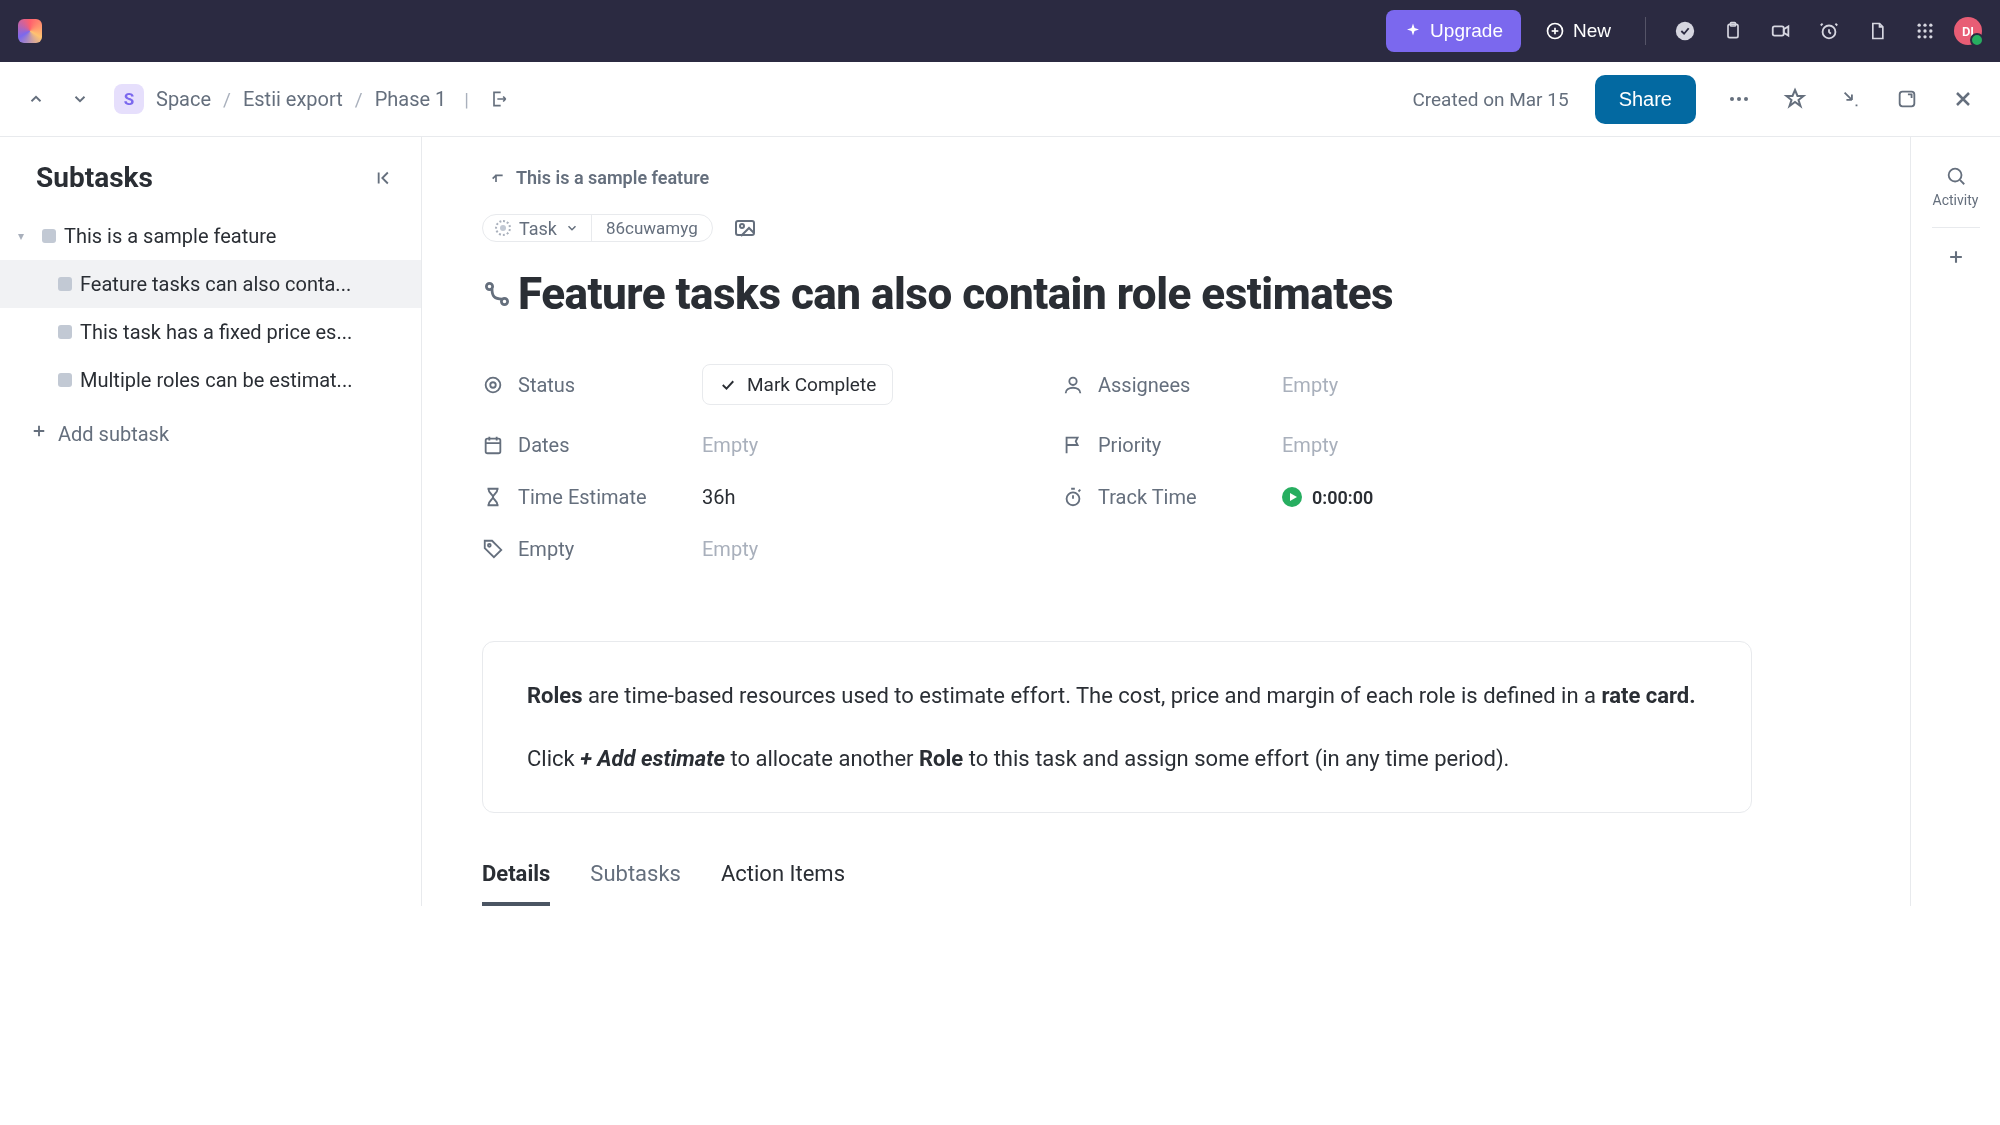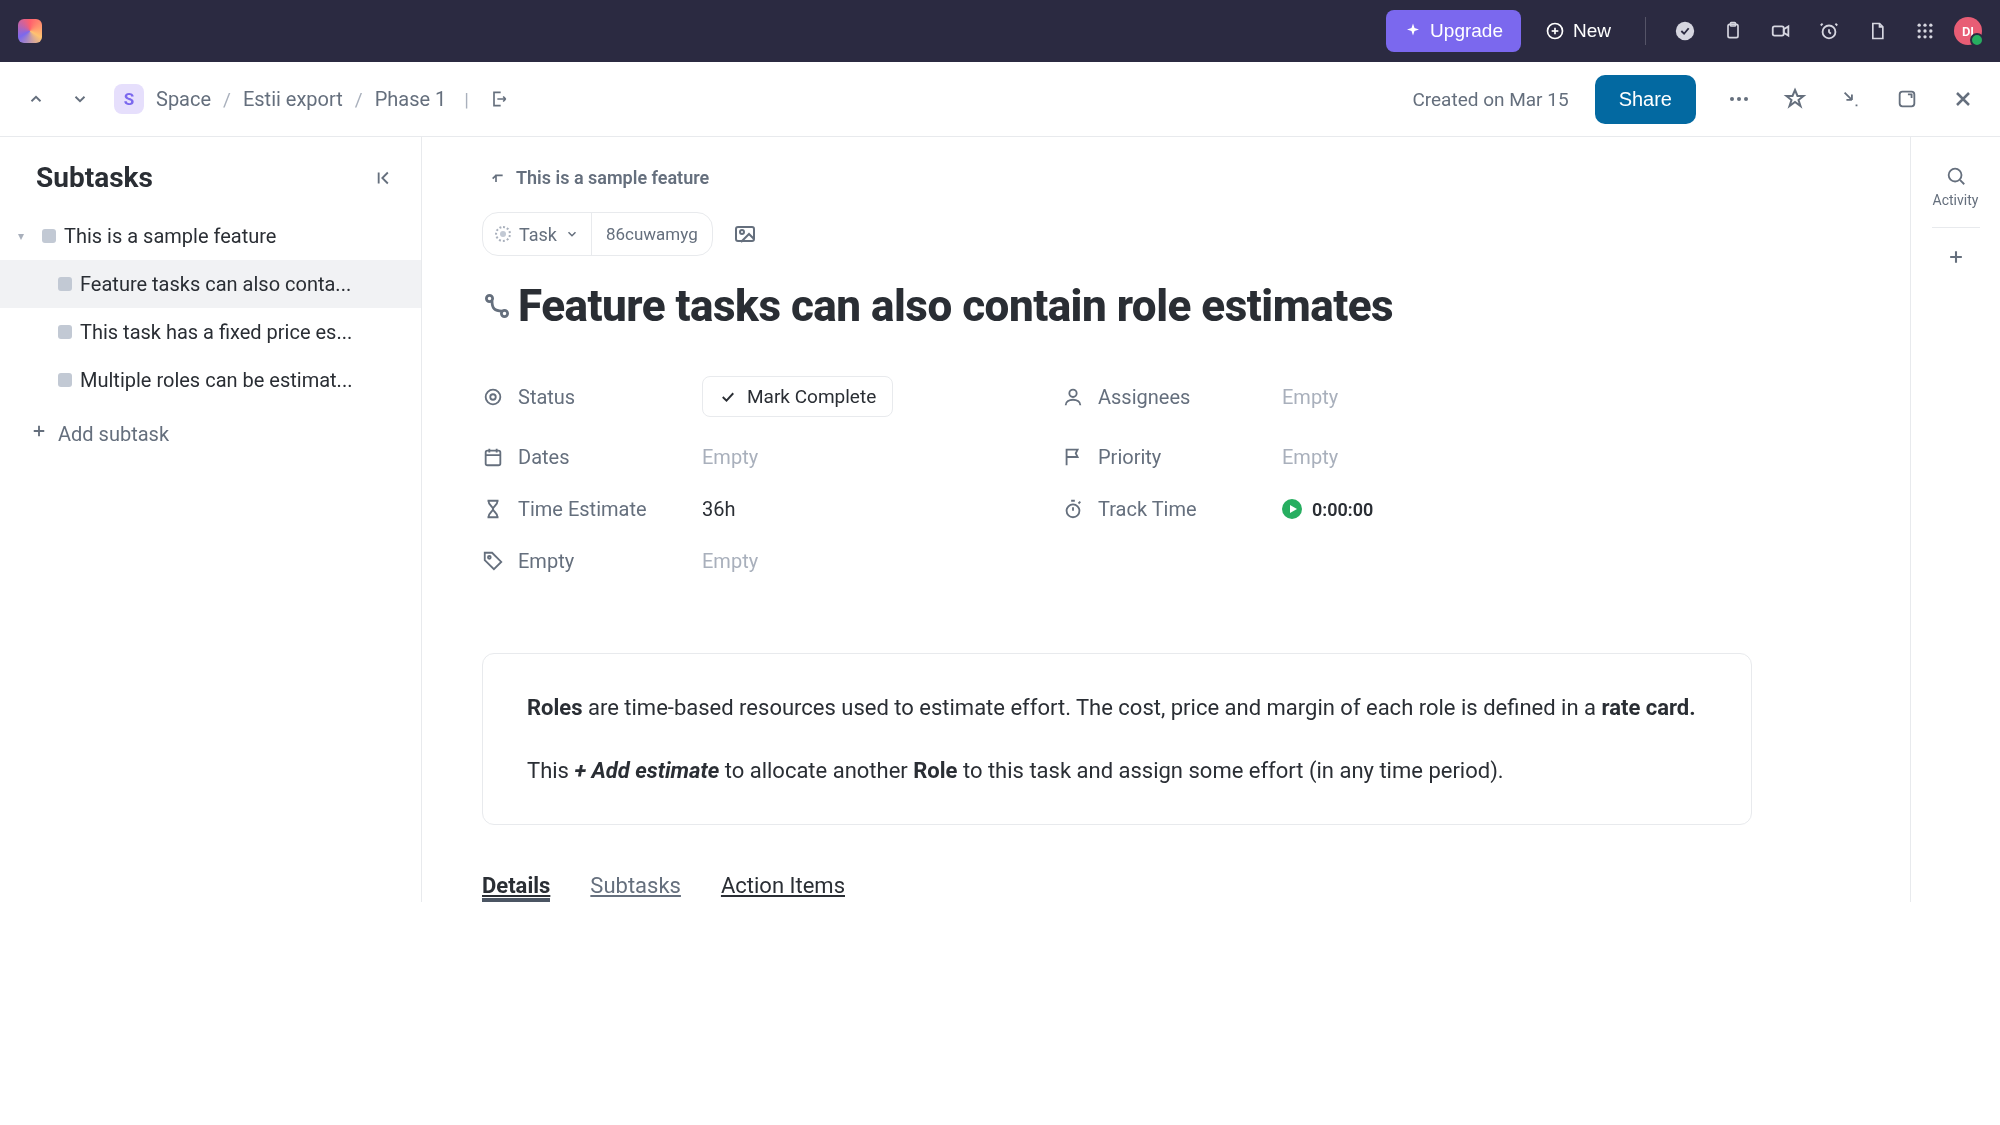--- a/index.html
+++ b/index.html
@@ -41,21 +41,21 @@
   .tree-row .status-dot { width:14px; height:14px; border-radius:3px; background:#c2c9d4; flex-shrink:0; }
   .tree-row.level1 { padding-left: 58px; }
   .tree-row.active { background:#f1f2f4; }
   .tree-row .label { white-space:nowrap; overflow:hidden; text-overflow:ellipsis; flex:1; padding-right:12px; }
   .add-subtask-row { display:flex; align-items:flex-start; gap:10px; padding: 18px 0 0 30px; color:#656f7d; font-size:20px; cursor:pointer; }
 
   .content { flex:1; padding: 30px 120px 0 60px; position:relative; }
   .parent-link-row { display:flex; align-items:center; gap:10px; margin-left: 0; padding-left:8px; margin-bottom: 24px;}
 
   .chip-row { display:flex; align-items:center; gap:16px; margin-bottom: 24px; }
-  .task-chip { display:flex; align-items:center; border:1px solid #e8eaed; border-radius:16px; overflow:hidden; height:44px; }
+  .task-chip { display:flex; align-items:center; border:1px solid #e8eaed; border-radius:16px; overflow:hidden; height:28px; }
   .task-chip .left { display:flex; align-items:center; gap:8px; padding:0 12px; border-right:1px solid #e8eaed; height:100%; color:#656f7d; font-size:18px; }
   .task-chip .left .dot { width:16px; height:16px; border:2px dotted #a9b0bc; border-radius:50%; position:relative; }
   .task-chip .left .dot::after { content:''; position:absolute; inset:3px; border-radius:50%; background:#c2c9d4; }
   .task-chip .right { padding:0 14px; color:#656f7d; font-size:17px; }
   .img-chip { width:32px; height:32px; color:#656f7d; display:flex; align-items:center; justify-content:center; cursor:pointer; }
 
   .title-row { display:flex; align-items:center; gap:6px; margin-bottom: 44px; }
   .title-row .branch-icon { color:#656f7d; }
   .task-title { font-size:44px; font-weight:800; letter-spacing:-0.5px; }
 
@@ -68,21 +68,21 @@
   .mark-complete { border:1px solid #e8eaed; border-radius:8px; padding: 8px 16px; display:flex; align-items:center; gap:10px; font-size:19px; color:#2a2e34; cursor:pointer; }
   .play-dot { width:20px; height:20px; border-radius:50%; background:#27ae60; display:inline-flex; align-items:center; justify-content:center; margin-right:10px; }
   .play-dot::after { content:''; border-left:7px solid #fff; border-top:4px solid transparent; border-bottom:4px solid transparent; margin-left:2px; }
   .field.fullrow { grid-column: 1 / span 1; }
 
   .desc-box { border:1px solid #e8eaed; border-radius:12px; padding: 36px 44px; font-size:22px; line-height:1.6; color:#2a2e34; max-width: 1270px; margin-bottom: 48px; }
   .desc-box p { margin-bottom: 28px; }
   .desc-box p:last-child { margin-bottom:0; }
 
   .tabs { display:flex; gap:40px; border-bottom:0; font-size:22px; }
-  .tab { padding-bottom:0; cursor:pointer; color:#656f7d; border-bottom:4px solid transparent;text-decoration:underline; }
+  .tab { padding-bottom:16px; cursor:pointer; color:#656f7d; border-bottom:4px solid transparent; }
   .tab.active { color:#2a2e34; font-weight:700; border-bottom-color:#4b5563; }
   .tab.dark { color:#2a2e34; }
 
   
   .rightrail { width:90px; border-left:1px solid #e8eaed; padding-top:28px; display:flex; flex-direction:column; align-items:center; gap:5px; }
   .rightrail .ico { color:#656f7d; cursor:pointer; }
   .rightrail .label { font-size:14px; color:#656f7d; }
   .rightrail .divider { width:48px; height:1px; background:#e8eaed; margin:14px 0; }
 
   svg { display:block; }
@@ -364,21 +364,21 @@
         </div>
         <div class="field-value empty">Empty</div>
       </div>
     </div>
 
     <div class="desc-box">
       <p>
         <strong>Roles</strong><span> are time-based resources used to estimate effort. The cost, price and margin of each role is defined in a </span><strong>rate card.</strong>
       </p>
       <p>
-        <span>This </span><strong><em>+ Add estimate</em></strong><span> to allocate another </span><strong>Role</strong><span> to this task and assign some effort (in any time period).</span>
+        <span>Click </span><strong><em>+ Add estimate</em></strong><span> to allocate another </span><strong>Role</strong><span> to this task and assign some effort (in any time period).</span>
       </p>
     </div>
 
     <div class="tabs">
       <div class="tab active">Details</div>
       <div class="tab">Subtasks</div>
       <div class="tab dark">Action Items</div>
     </div>
   </div>
 

